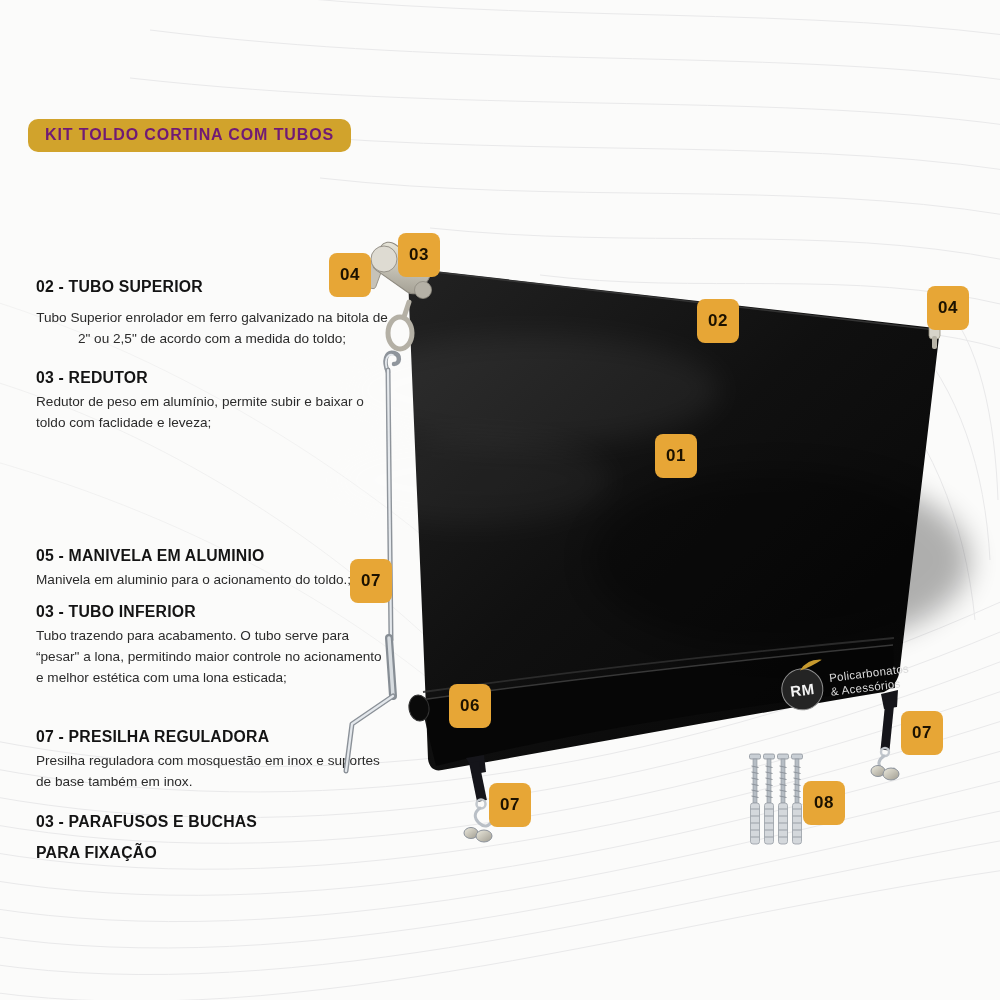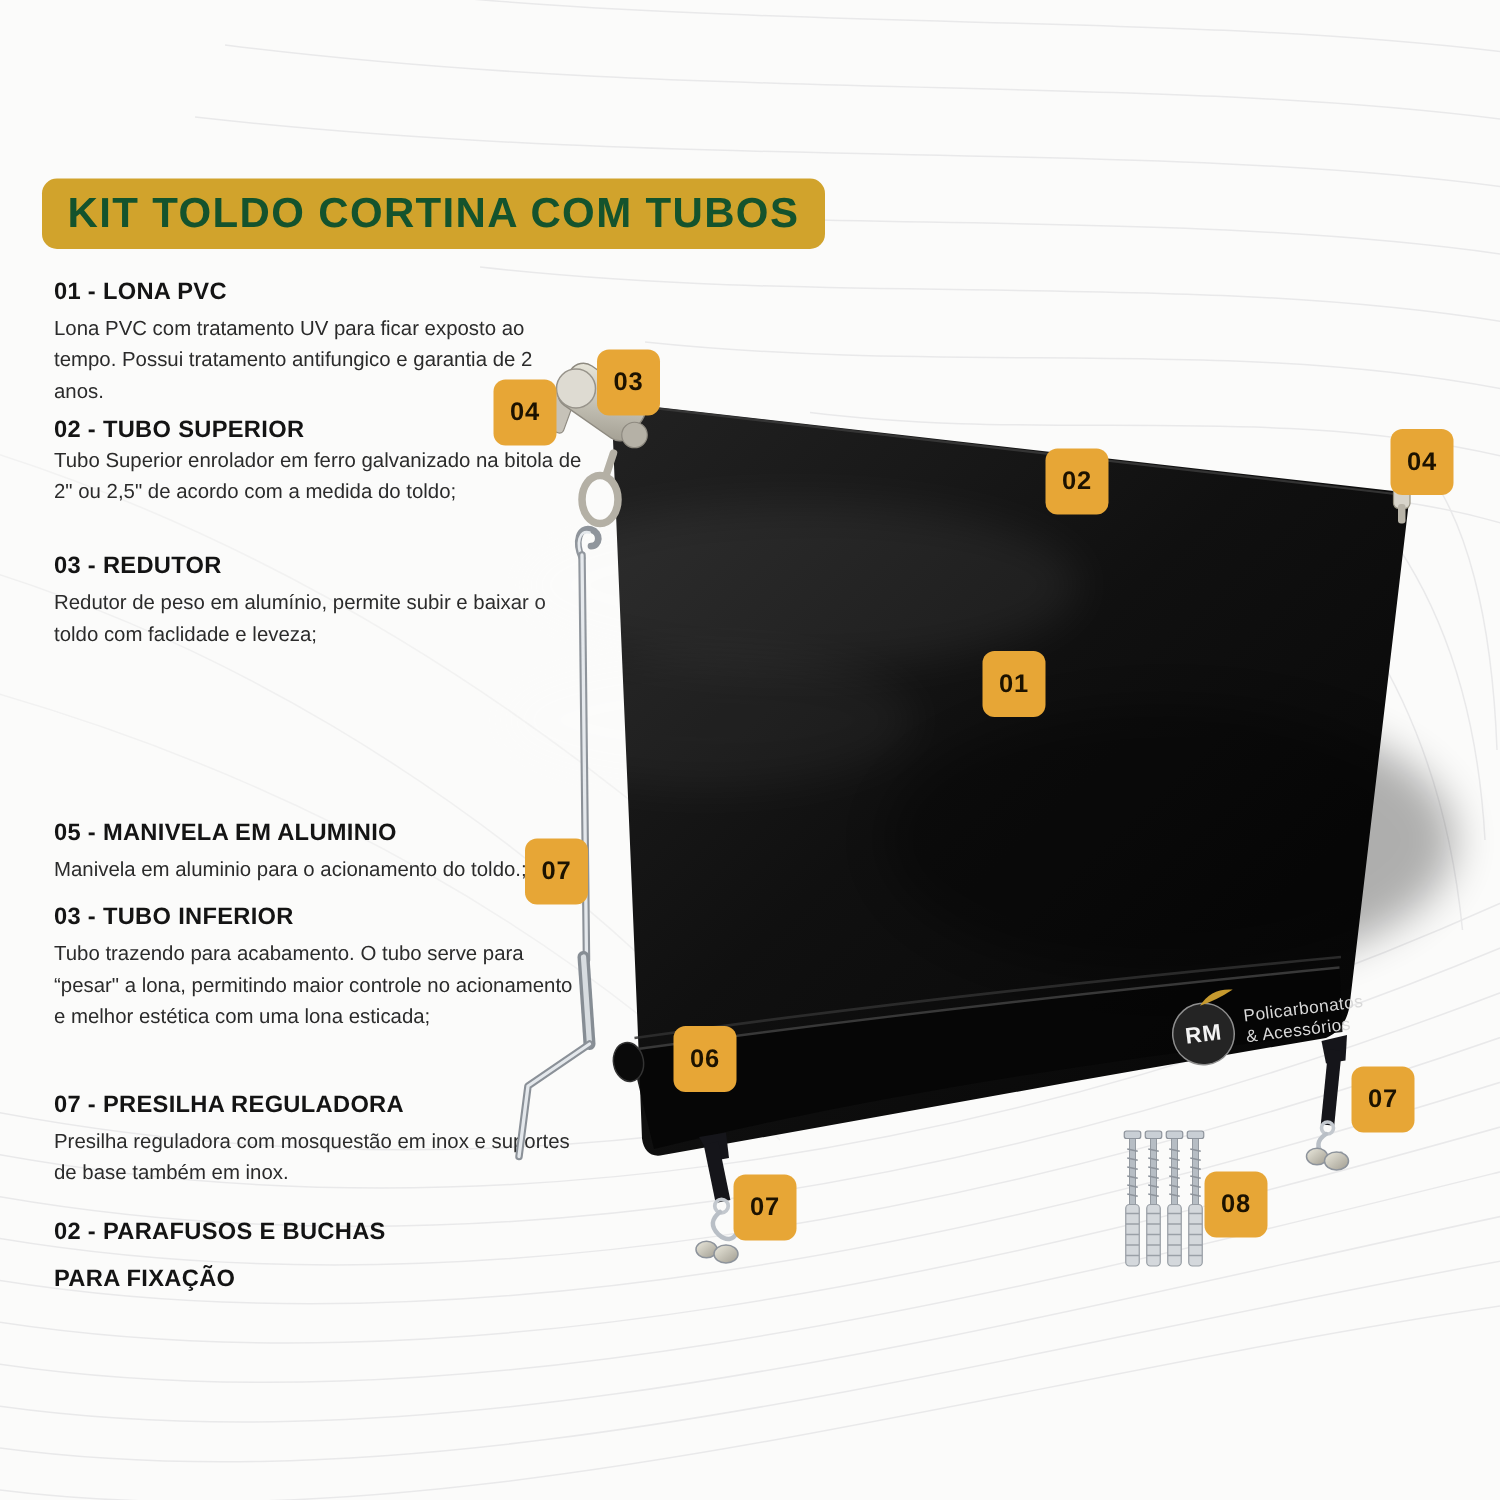--- a/index.html
+++ b/index.html
@@ -1,26 +1,26 @@
 <!DOCTYPE html>
 <html><head>
 <meta charset="utf-8">
 <style>
   html,body{margin:0;padding:0;background:#ffffff;}
   .canvas{position:relative;width:1000px;height:1000px;background:#fbfbfa;overflow:hidden;
           font-family:"Liberation Sans",sans-serif;}
   .decor{position:absolute;left:0;top:0;z-index:0;}
   .product{position:absolute;left:0;top:0;z-index:3;pointer-events:none;}
-  .title-badge{position:absolute;left:28px;top:119px;background:#D1A32C;color:#14532d;
-    font-size:28px;font-weight:700;letter-spacing:.9px;padding:7px 17px 8px;border-radius:10px;z-index:2;}
+  .title-badge{position:absolute;left:28px;top:119px;background:#D1A32C;color:#701a75;
+    font-size:16px;font-weight:700;letter-spacing:.9px;padding:7px 17px 8px;border-radius:10px;z-index:2;}
   .sec{position:absolute;left:36px;width:352px;z-index:2;}
   .sec h3{margin:0;font-size:15.8px;font-weight:700;color:#141414;letter-spacing:.2px;white-space:pre-wrap;}
   .sec h3.l2{margin-top:13px;}
   .sec p{margin:5px 0 0;font-size:13.6px;line-height:1.54;color:#2b2b2b;}
-  .sec.gap p{margin-top:1px;}
+  .sec.gap p{margin-top:12px;text-align:center;}
   .sec.indent{padding-left:7px;}
   .badge{position:absolute;width:42px;height:44px;background:#E7A636;border-radius:8px;
     display:flex;align-items:center;justify-content:center;font-weight:800;font-size:17px;
     color:#1c1200;z-index:6;letter-spacing:.5px;}
   .watermark{position:absolute;left:781px;top:663px;display:flex;align-items:center;gap:7px;
     transform:rotate(-7deg);z-index:5;}
   .wm-circle{position:relative;width:40px;height:40px;border-radius:50%;background:#242424;
     border:1.6px solid #8f8f8f;display:flex;align-items:center;justify-content:center;
     color:#f3f3f3;font-weight:700;font-size:15px;letter-spacing:.5px;}
   .wm-leaf{position:absolute;top:-8px;right:-3px;width:23px;height:11px;}
@@ -55,24 +55,20 @@
       <path d="M-10,880 C300,930 650,850 1005,750"></path>
       <path d="M-10,908 C300,956 650,868 1005,780"></path>
       <path d="M-10,936 C300,982 650,886 1005,810"></path>
       <path d="M-10,964 C300,1008 650,904 1005,840"></path>
       <path d="M-10,992 C300,1034 650,922 1005,870"></path>
     </g>
   </svg>
 
   <div class="title-badge">KIT TOLDO CORTINA COM TUBOS</div>
 
-  <div class="sec" style="top:186px">
-    <h3>01 - LONA PVC</h3>
-    <p>Lona PVC com tratamento UV para ficar exposto ao tempo. Possui tratamento antifungico e garantia de 2 anos.</p>
-  </div>
   <div class="sec gap" style="top:278px">
     <h3>02 - TUBO SUPERIOR</h3>
     <p>Tubo Superior enrolador em ferro galvanizado na bitola de 2" ou 2,5" de acordo com a medida do toldo;</p>
   </div>
   <div class="sec" style="top:369px">
     <h3>03 - REDUTOR</h3>
     <p>Redutor de peso em alumínio, permite subir e baixar o toldo com faclidade e leveza;</p>
   </div>
   <div class="sec" style="top:547px">
     <h3>05 - MANIVELA EM ALUMINIO</h3>
@@ -80,21 +76,21 @@
   </div>
   <div class="sec" style="top:603px">
     <h3>03 - TUBO INFERIOR</h3>
     <p>Tubo trazendo para acabamento. O tubo serve para “pesar" a lona, permitindo maior controle no acionamento e melhor estética com uma lona esticada;</p>
   </div>
   <div class="sec" style="top:728px">
     <h3>07 - PRESILHA REGULADORA</h3>
     <p>Presilha reguladora com mosquestão em inox e suportes de base também em inox.</p>
   </div>
   <div class="sec" style="top:813px">
-    <h3>02 - PARAFUSOS E BUCHAS</h3>
+    <h3>03 - PARAFUSOS E BUCHAS</h3>
     <h3 class="l2">PARA FIXAÇÃO</h3>
   </div>
 
   <svg class="product" width="1000" height="1000" viewBox="0 0 1000 1000">
     <defs>
       <linearGradient id="fabricGrad" x1="0" y1="0" x2="1" y2="1">
         <stop offset="0" stop-color="#222222"></stop>
         <stop offset="0.45" stop-color="#101010"></stop>
         <stop offset="1" stop-color="#050505"></stop>
       </linearGradient>

